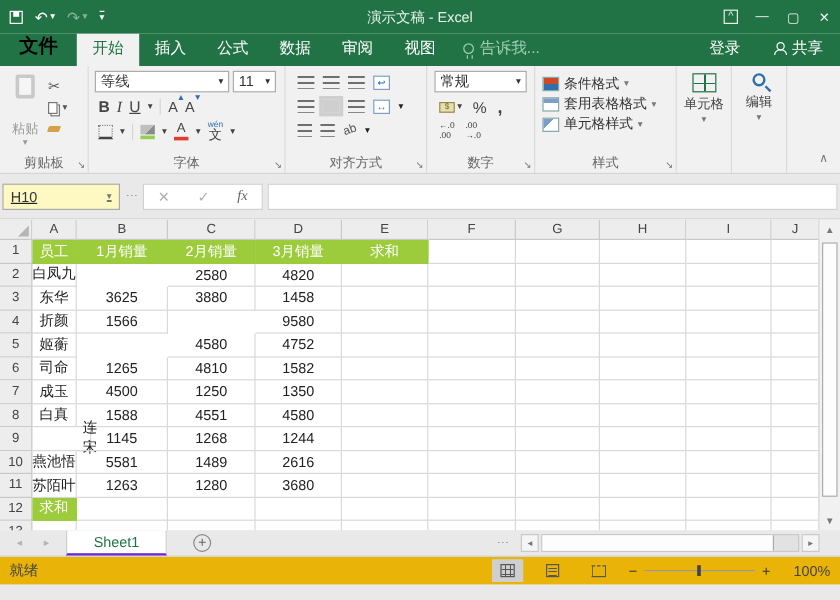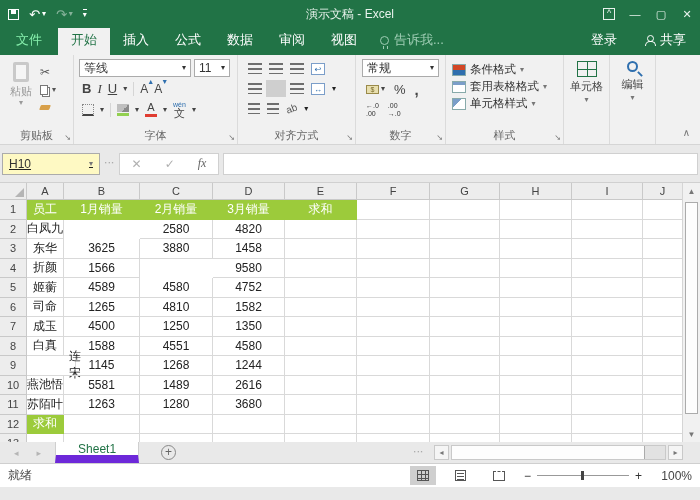--- a/index.html
+++ b/index.html
@@ -16,21 +16,21 @@
   .dim { opacity:.45; }
   .tiny-arrow { font-size:8px; line-height:1; }
   .qat-custom { border-top:1px solid #fff; padding-top:1px; }
   .title-text { position:absolute; left:0; right:0; text-align:center; font-size:12px; color:#E8F2EC; pointer-events:none; }
   .winctrls { margin-left:auto; display:flex; align-items:center; height:100%; }
   .winbtn { width:26px; height:100%; display:flex; align-items:center; justify-content:center; font-size:11px; color:#E8F2EC; }
   .ribbonopt-box { width:12px; height:12px; border:1px solid #E8F2EC; display:flex; align-items:flex-start; justify-content:center; font-size:9px; line-height:8px; }
 
   
   .tabrow { height:27px; background:#217346; display:flex; align-items:flex-end; }
-  .ftab { color:#86efac; padding:5px 16px 6px; font-size:13px; }
+  .ftab { color:#000000; padding:5px 16px 6px; font-size:16px;font-weight:bold; }
   .rtab { color:#fff; padding:5px 13px 6px; font-size:13px; cursor:default; }
   .rtab.active { background:#F1F1F1; color:#217346; }
   .tellme { display:flex; align-items:center; gap:5px; color:#9FCDB4; padding:5px 10px 6px; font-size:13px; }
   .bulb { width:9px; height:9px; border:1px solid #9FCDB4; border-radius:50%; position:relative; }
   .bulb::after { content:""; position:absolute; left:2px; top:9px; width:3px; height:3px; border-left:1px solid #9FCDB4; border-right:1px solid #9FCDB4; }
   .tab-right { margin-left:auto; display:flex; align-items:flex-end; }
   .signin { color:#fff; padding:5px 14px 6px; font-size:13px; }
   .share { color:#fff; padding:5px 14px 6px; font-size:13px; display:flex; align-items:center; gap:5px; }
   .person { width:10px; height:10px; position:relative; display:inline-block; }
   .person::before { content:""; position:absolute; left:2px; top:0; width:5px; height:5px; border-radius:50%; border:1px solid #fff; }
@@ -38,21 +38,21 @@
 
   
   .ribbon { height:90px; background:#F1F1F1; display:flex; border-bottom:1px solid #D5D5D5; position:relative; }
   .rgroup { position:relative; border-right:1px solid #DBDBDB; padding:3px 2px 14px; }
   .grouplabel { position:absolute; bottom:1px; left:0; right:0; text-align:center; font-size:11px; color:#666; }
   .launcher { position:absolute; bottom:2px; right:2px; font-size:8px; color:#777; }
   .g-clip { width:74px; display:flex; }
   .paste-big { width:38px; display:flex; flex-direction:column; align-items:center; padding-top:4px; color:#8a8a8a; }
   .clipboard-ic { width:16px; height:20px; background:#C9C9C9; border-radius:2px; position:relative; }
   .clipboard-ic::before { content:""; position:absolute; left:3px; top:3px; width:10px; height:14px; background:#F5F5F5; }
-  .paste-lbl { font-size:11px; margin-top:2px; color:#9a9a9a; }
+  .paste-lbl { font-size:11px; margin-top:18px; color:#9a9a9a; }
   .clip-mini { display:flex; flex-direction:column; gap:3px; padding-top:6px; }
   .mini-row { display:flex; align-items:center; gap:2px; height:15px; color:#555; }
   .copy-ic { width:8px; height:10px; border:1px solid #777; background:#fff; box-shadow:2px 2px 0 -1px #fff,2px 2px 0 0 #777; margin-right:2px; }
   .brush-ic { width:10px; height:5px; background:#D8A04A; transform:skewX(-20deg); border-radius:1px; }
   .g-font { width:164px; display:flex; flex-direction:column; gap:2px; padding-top:4px; }
   .selbox { background:#fff; border:1px solid #ABABAB; height:18px; display:flex; align-items:center; padding:0 4px; font-size:12px; color:#333; }
   .fontrow1 { display:flex; gap:3px; padding:0 3px; }
   .fname { width:112px; justify-content:space-between; }
   .fsize { width:36px; justify-content:space-between; }
   .fontrow { display:flex; align-items:center; gap:6px; padding:0 6px; height:19px; color:#444; }
@@ -111,29 +111,29 @@
   .chead, .rhead, .corner { background:#EDEDED; border-right:1px solid #C9C9C9; border-bottom:1px solid #C9C9C9; color:#444; font-size:11px; }
   .corner::after { content:""; position:absolute; right:2px; bottom:2px; border-style:solid; border-width:0 0 9px 9px; border-color:transparent transparent #B5B5B5 transparent; }
   .cell.green { background:#9CCB3B; color:#fff; border-right-color:#9CCB3B; border-bottom-color:#9CCB3B; }
   .vscroll { position:absolute; right:0; top:0; width:18px; height:259px; background:#F1F1F1; border-left:1px solid #D5D5D5; }
   .sbtn { position:absolute; left:0; width:17px; height:16px; background:#F1F1F1; color:#777; font-size:8px; display:flex; align-items:center; justify-content:center; }
   .vthumb { position:absolute; left:2px; top:19px; width:13px; height:212px; background:#FDFDFD; border:1px solid #ABABAB; }
 
   
   .sheetbar { height:22px; background:#E9E9E9; display:flex; align-items:stretch; border-bottom:1px solid #CFCFCF; position:relative; }
   .navarrows { display:flex; align-items:center; gap:18px; padding:0 14px; color:#B5B5B5; font-size:9px; }
-  .sheettab { background:#fff; border:1px solid #CFCFCF; border-top:none; border-bottom:8px solid #6d28d9; color:#217346; padding:0 22px; display:flex; align-items:center; font-size:12px; }
+  .sheettab { background:#fff; border:1px solid #CFCFCF; border-top:none; border-bottom:2px solid #6d28d9; color:#217346; padding:0 22px; display:flex; align-items:center; font-size:12px; }
   .addsheet { width:15px; height:15px; border:1px solid #888; border-radius:50%; color:#666; font-size:12px; line-height:13px; text-align:center; align-self:center; margin-left:22px; }
   .hscroll { position:absolute; right:17px; top:3px; display:flex; align-items:center; gap:2px; }
   .hbtn { width:15px; height:15px; background:#F5F5F5; border:1px solid #C9C9C9; color:#777; font-size:8px; display:flex; align-items:center; justify-content:center; }
   .htrack { width:215px; height:15px; background:#E2E2E2; border:1px solid #C9C9C9; position:relative; }
   .hthumb { position:absolute; left:0; top:0; width:193px; height:13px; background:#FDFDFD; border-right:1px solid #ABABAB; }
 
   
-  .statusbar { height:23px; background:#ffffff; display:flex; align-items:center; padding:0 8px; color:#444; font-size:12px; }
+  .statusbar { height:23px; background:#eab308; display:flex; align-items:center; padding:0 8px; color:#444; font-size:12px; }
   .status-right { margin-left:auto; display:flex; align-items:center; gap:12px; }
   .viewbtn { width:26px; height:19px; display:flex; align-items:center; justify-content:center; }
   .viewbtn.sel { background:#CFCFCF; }
   .v-normal { width:12px; height:11px; border:1px solid #555; background:
       linear-gradient(to right,transparent 0 3px,#555 3px 4px,transparent 4px 7px,#555 7px 8px,transparent 8px),
       linear-gradient(to bottom,transparent 0 3px,#555 3px 4px,transparent 4px 7px,#555 7px 8px,transparent 8px); }
   .v-layout { width:11px; height:11px; border:1px solid #555; background:linear-gradient(to bottom,transparent 0 2px,#555 2px 3px,transparent 3px 5px,#555 5px 6px,transparent 6px 8px,#555 8px 9px,transparent 9px); background-size:7px 100%; background-position:1px 0; background-repeat:no-repeat; }
   .v-break { width:12px; height:10px; border:1px solid #555; border-top:1px dashed #555; }
   .zoomctl { display:flex; align-items:center; gap:6px; color:#333; }
   .ztrack { width:92px; height:1px; background:#999; position:relative; }
@@ -418,21 +418,20 @@
       <div class="cell" style="left: 64px; top: 75.5px; width: 76px; height: 19.5px;">1566</div>
       <div class="cell" style="left: 213px; top: 75.5px; width: 72px; height: 19.5px;">9580</div>
       <div class="cell" style="left: 285px; top: 75.5px; width: 72px; height: 19.5px;"></div>
       <div class="cell" style="left: 357px; top: 75.5px; width: 73px; height: 19.5px;"></div>
       <div class="cell" style="left: 430px; top: 75.5px; width: 70px; height: 19.5px;"></div>
       <div class="cell" style="left: 500px; top: 75.5px; width: 72px; height: 19.5px;"></div>
       <div class="cell" style="left: 572px; top: 75.5px; width: 71px; height: 19.5px;"></div>
       <div class="cell" style="left: 643px; top: 75.5px; width: 40px; height: 19.5px;"></div>
       <div class="rhead" style="left: 0px; top: 95px; width: 27px; height: 19.5px;">5</div>
       <div class="cell" style="left: 27px; top: 95px; width: 37px; height: 19.5px;">姬蘅</div>
-      <div class="cell" style="left: 64px; top: 95px; width: 76px; height: 19.5px;">4589</div>
       <div class="cell" style="left: 140px; top: 95px; width: 73px; height: 19.5px;">4580</div>
       <div class="cell" style="left: 213px; top: 95px; width: 72px; height: 19.5px;">4752</div>
       <div class="cell" style="left: 285px; top: 95px; width: 72px; height: 19.5px;"></div>
       <div class="cell" style="left: 357px; top: 95px; width: 73px; height: 19.5px;"></div>
       <div class="cell" style="left: 430px; top: 95px; width: 70px; height: 19.5px;"></div>
       <div class="cell" style="left: 500px; top: 95px; width: 72px; height: 19.5px;"></div>
       <div class="cell" style="left: 572px; top: 95px; width: 71px; height: 19.5px;"></div>
       <div class="cell" style="left: 643px; top: 95px; width: 40px; height: 19.5px;"></div>
       <div class="rhead" style="left: 0px; top: 114.5px; width: 27px; height: 19.5px;">6</div>
       <div class="cell" style="left: 27px; top: 114.5px; width: 37px; height: 19.5px;">司命</div>

